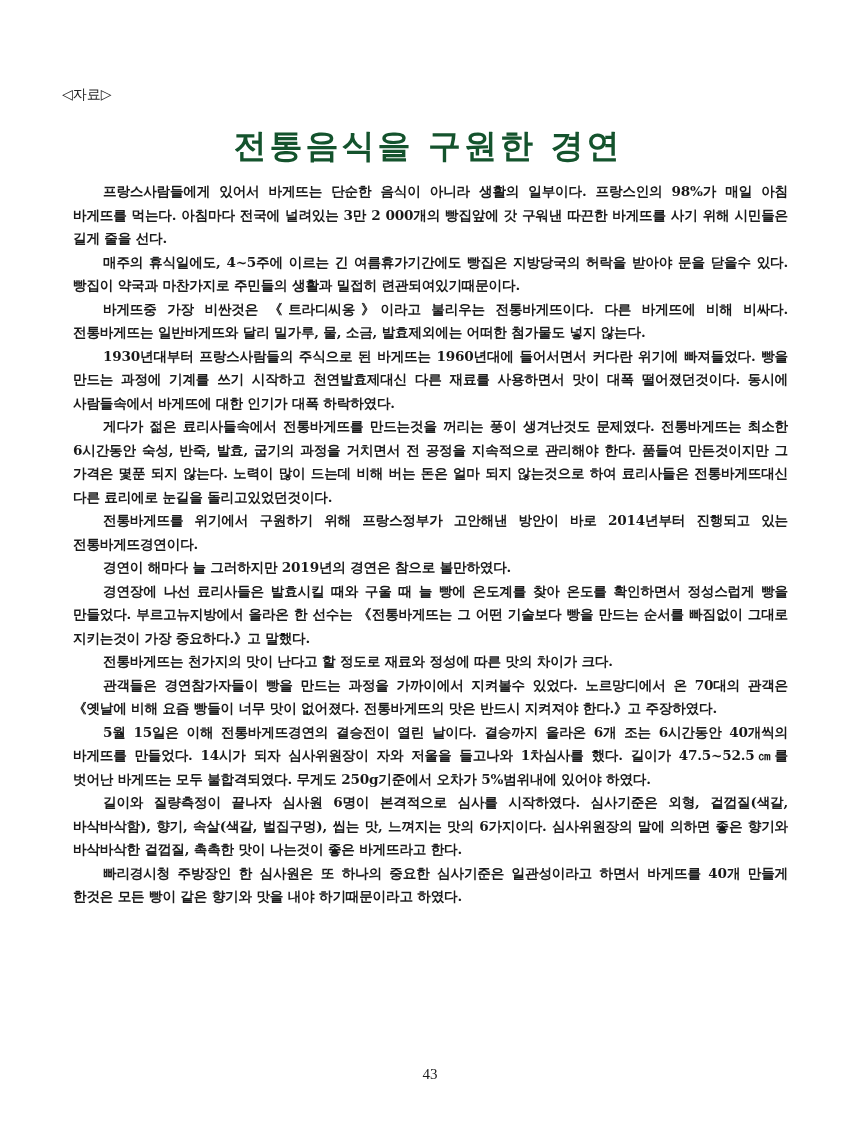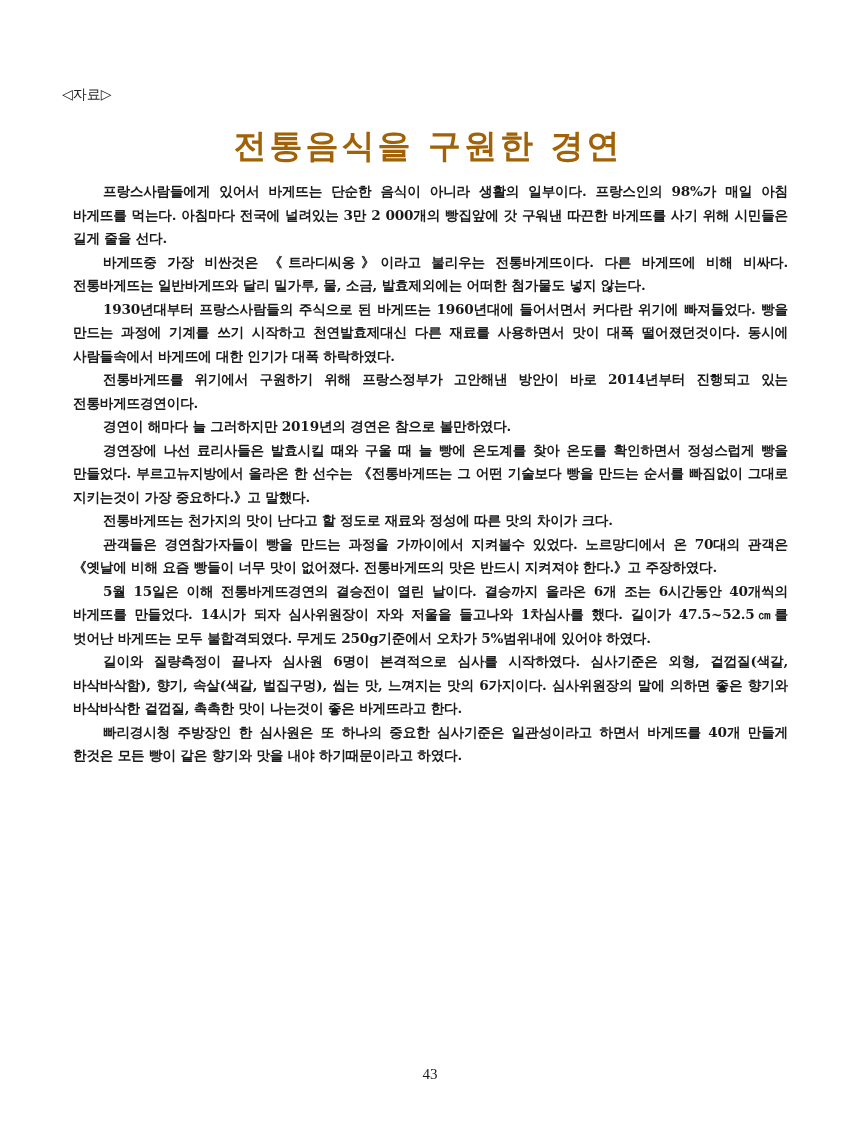--- a/index.html
+++ b/index.html
@@ -2,38 +2,40 @@
 <html><head>
 <meta charset="utf-8">
 <style>
   html, body { margin: 0; padding: 0; background: #ffffff; }
   body { width: 860px; height: 1147px; position: relative; overflow: hidden;
          font-family: "DejaVu Serif", "Liberation Serif", serif; color: #1a1a1a; }
   .label { position: absolute; left: 62px; top: 86px; font-size: 14px;
            font-family: "DejaVu Sans", sans-serif; color: #222; }
   .title { position: absolute; left: 0; width: 856px; top: 124px; text-align: center;
            font-size: 33px; font-weight: bold; letter-spacing: 3px;
-           font-family: "DejaVu Sans", sans-serif; color: #a16207; }
+           font-family: "DejaVu Sans", sans-serif; color: #14532d; }
   .body-text { position: absolute; left: 73px; width: 715px; top: 180px; }
   .para { margin: 0; font-size: 13.6px; line-height: 23.5px; text-indent: 30px;
           text-align: justify; letter-spacing: -0.2px; word-break: keep-all; font-weight: bold; }
   .page-num { position: absolute; left: 0; width: 860px; top: 1066px; text-align: center;
               font-size: 15px; font-family: "Liberation Serif", serif; }
 </style>
 </head>
 <body>
 
 <div>
   <div class="label">◁자료▷</div>
   <div class="title">전통음식을 구원한 경연</div>
 
   <div class="body-text">
     <p class="para">프랑스사람들에게 있어서 바게뜨는 단순한 음식이 아니라 생활의 일부이다. 프랑스인의 98%가 매일 아침 바게뜨를 먹는다. 아침마다 전국에 널려있는 3만 2 000개의 빵집앞에 갓 구워낸 따끈한 바게뜨를 사기 위해 시민들은 길게 줄을 선다.</p>
+    <p class="para">매주의 휴식일에도, 4~5주에 이르는 긴 여름휴가기간에도 빵집은 지방당국의 허락을 받아야 문을 닫을수 있다. 빵집이 약국과 마찬가지로 주민들의 생활과 밀접히 련관되여있기때문이다.</p>
     <p class="para">바게뜨중 가장 비싼것은 《트라디씨옹》이라고 불리우는 전통바게뜨이다. 다른 바게뜨에 비해 비싸다. 전통바게뜨는 일반바게뜨와 달리 밀가루, 물, 소금, 발효제외에는 어떠한 첨가물도 넣지 않는다.</p>
     <p class="para">1930년대부터 프랑스사람들의 주식으로 된 바게뜨는 1960년대에 들어서면서 커다란 위기에 빠져들었다. 빵을 만드는 과정에 기계를 쓰기 시작하고 천연발효제대신 다른 재료를 사용하면서 맛이 대폭 떨어졌던것이다. 동시에 사람들속에서 바게뜨에 대한 인기가 대폭 하락하였다.</p>
+    <p class="para">게다가 젊은 료리사들속에서 전통바게뜨를 만드는것을 꺼리는 풍이 생겨난것도 문제였다. 전통바게뜨는 최소한 6시간동안 숙성, 반죽, 발효, 굽기의 과정을 거치면서 전 공정을 지속적으로 관리해야 한다. 품들여 만든것이지만 그 가격은 몇푼 되지 않는다. 노력이 많이 드는데 비해 버는 돈은 얼마 되지 않는것으로 하여 료리사들은 전통바게뜨대신 다른 료리에로 눈길을 돌리고있었던것이다.</p>
     <p class="para">전통바게뜨를 위기에서 구원하기 위해 프랑스정부가 고안해낸 방안이 바로 2014년부터 진행되고 있는 전통바게뜨경연이다.</p>
     <p class="para">경연이 해마다 늘 그러하지만 2019년의 경연은 참으로 볼만하였다.</p>
     <p class="para">경연장에 나선 료리사들은 발효시킬 때와 구울 때 늘 빵에 온도계를 찾아 온도를 확인하면서 정성스럽게 빵을 만들었다. 부르고뉴지방에서 올라온 한 선수는 《전통바게뜨는 그 어떤 기술보다 빵을 만드는 순서를 빠짐없이 그대로 지키는것이 가장 중요하다.》고 말했다.</p>
     <p class="para">전통바게뜨는 천가지의 맛이 난다고 할 정도로 재료와 정성에 따른 맛의 차이가 크다.</p>
     <p class="para">관객들은 경연참가자들이 빵을 만드는 과정을 가까이에서 지켜볼수 있었다. 노르망디에서 온 70대의 관객은 《옛날에 비해 요즘 빵들이 너무 맛이 없어졌다. 전통바게뜨의 맛은 반드시 지켜져야 한다.》고 주장하였다.</p>
     <p class="para">5월 15일은 이해 전통바게뜨경연의 결승전이 열린 날이다. 결승까지 올라온 6개 조는 6시간동안 40개씩의 바게뜨를 만들었다. 14시가 되자 심사위원장이 자와 저울을 들고나와 1차심사를 했다. 길이가 47.5~52.5㎝를 벗어난 바게뜨는 모두 불합격되였다. 무게도 250g기준에서 오차가 5%범위내에 있어야 하였다.</p>
     <p class="para">길이와 질량측정이 끝나자 심사원 6명이 본격적으로 심사를 시작하였다. 심사기준은 외형, 겉껍질(색갈, 바삭바삭함), 향기, 속살(색갈, 벌집구멍), 씹는 맛, 느껴지는 맛의 6가지이다. 심사위원장의 말에 의하면 좋은 향기와 바삭바삭한 겉껍질, 촉촉한 맛이 나는것이 좋은 바게뜨라고 한다.</p>
     <p class="para">빠리경시청 주방장인 한 심사원은 또 하나의 중요한 심사기준은 일관성이라고 하면서 바게뜨를 40개 만들게 한것은 모든 빵이 같은 향기와 맛을 내야 하기때문이라고 하였다.</p>
   </div>
 

